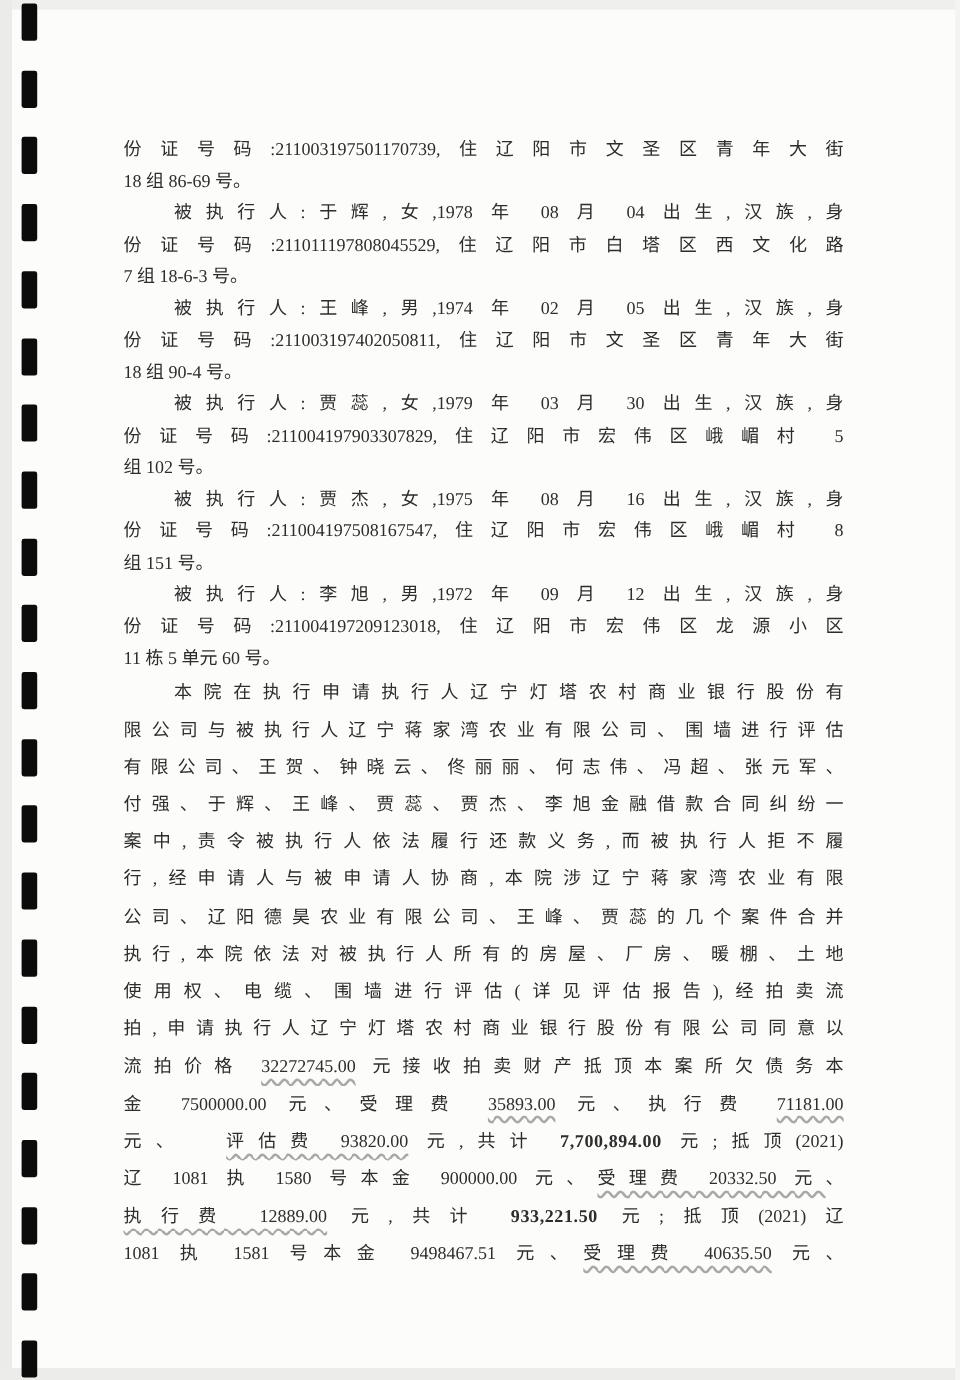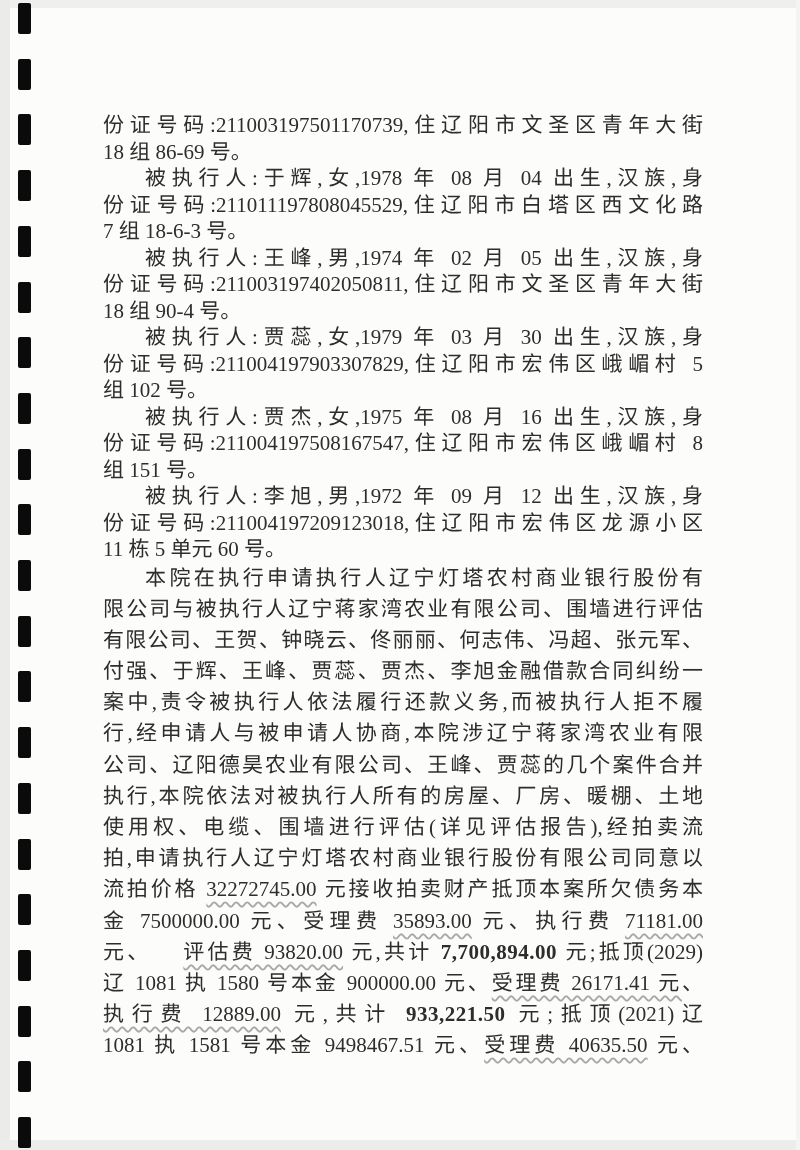--- a/index.html
+++ b/index.html
@@ -4,21 +4,21 @@
 <style>
   html,body{margin:0;padding:0;background:#e6e6e4;}
   .scan{position:relative;width:800px;height:1150px;background:#fcfcfb;overflow:hidden;
         font-family:"Liberation Serif","DejaVu Serif",serif;}
   .edge{position:absolute;}
   .edge-top{top:0;left:0;right:0;height:8px;background:#efefed;}
   .edge-left{top:0;left:0;bottom:0;width:10px;background:#ebebe9;}
   .edge-bottom{bottom:0;left:0;right:0;height:10px;background:#ececea;}
   .edge-right{top:0;right:0;bottom:0;width:4px;background:#f4f4f2;}
   .hole{position:absolute;left:18px;width:13px;height:31px;border-radius:2px;}
-  .content{position:absolute;left:103px;top:112px;width:600px;font-size:21px;color:#2d2d2d;}
+  .content{position:absolute;left:103px;top:112px;width:600px;font-size:15px;color:#2d2d2d;}
   .line{line-height:26.5px;height:26.5px;white-space:nowrap;
         text-align:justify;text-align-last:justify;text-justify:inter-character;}
   .para-main .line{line-height:31.2px;height:31.2px;}
   .line.no-j{text-align-last:left;}
   .line.indent{padding-left:42px;}
   .u{text-decoration-line:underline;text-decoration-thickness:1.5px;
      text-underline-offset:5px;text-decoration-style:wavy;}
   .b{font-weight:bold;letter-spacing:0.5px;}
 </style>
 </head>
@@ -88,19 +88,19 @@
         <div class="line"><span>有限公司、王贺、钟晓云、佟丽丽、何志伟、冯超、张元军、</span></div>
         <div class="line"><span>付强、于辉、王峰、贾蕊、贾杰、李旭金融借款合同纠纷一</span></div>
         <div class="line"><span>案中,责令被执行人依法履行还款义务,而被执行人拒不履</span></div>
         <div class="line"><span>行,经申请人与被申请人协商,本院涉辽宁蒋家湾农业有限</span></div>
         <div class="line"><span>公司、辽阳德昊农业有限公司、王峰、贾蕊的几个案件合并</span></div>
         <div class="line"><span>执行,本院依法对被执行人所有的房屋、厂房、暖棚、土地</span></div>
         <div class="line"><span>使用权、电缆、围墙进行评估(详见评估报告),经拍卖流</span></div>
         <div class="line"><span>拍,申请执行人辽宁灯塔农村商业银行股份有限公司同意以</span></div>
         <div class="line"><span>流拍价格 </span><span class="u" style="text-decoration-color: rgb(168, 168, 166);">32272745.00</span><span> 元接收拍卖财产抵顶本案所欠债务本</span></div>
         <div class="line"><span>金 7500000.00 元、受理费 </span><span class="u" style="text-decoration-color: rgb(168, 168, 166);">35893.00</span><span> 元、执行费 </span><span class="u" style="text-decoration-color: rgb(168, 168, 166);">71181.00</span></div>
-        <div class="line"><span>元、</span><span class="u" style="text-decoration-color: rgb(168, 168, 166); margin-left: 32px;">评估费 93820.00</span><span> 元,共计 </span><span class="b">7,700,894.00</span><span> 元;抵顶(2029)</span></div>
-        <div class="line"><span>辽 1081 执 1580 号本金 900000.00 元、</span><span class="u" style="text-decoration-color: rgb(168, 168, 166);">受理费 26171.41 元</span><span>、</span></div>
+        <div class="line"><span>元、</span><span class="u" style="text-decoration-color: rgb(168, 168, 166); margin-left: 32px;">评估费 93820.00</span><span> 元,共计 </span><span class="b">7,700,894.00</span><span> 元;抵顶(2021)</span></div>
+        <div class="line"><span>辽 1081 执 1580 号本金 900000.00 元、</span><span class="u" style="text-decoration-color: rgb(168, 168, 166);">受理费 20332.50 元</span><span>、</span></div>
         <div class="line"><span class="u" style="text-decoration-color: rgb(168, 168, 166);">执行费 12889.00</span><span> 元,共计 </span><span class="b">933,221.50</span><span> 元;抵顶(2021)辽</span></div>
         <div class="line"><span>1081 执 1581 号本金 9498467.51 元、</span><span class="u" style="text-decoration-color: rgb(168, 168, 166);">受理费 40635.50</span><span> 元、</span></div>
       </div>
     </div>
 </div>
 
 </body></html>

